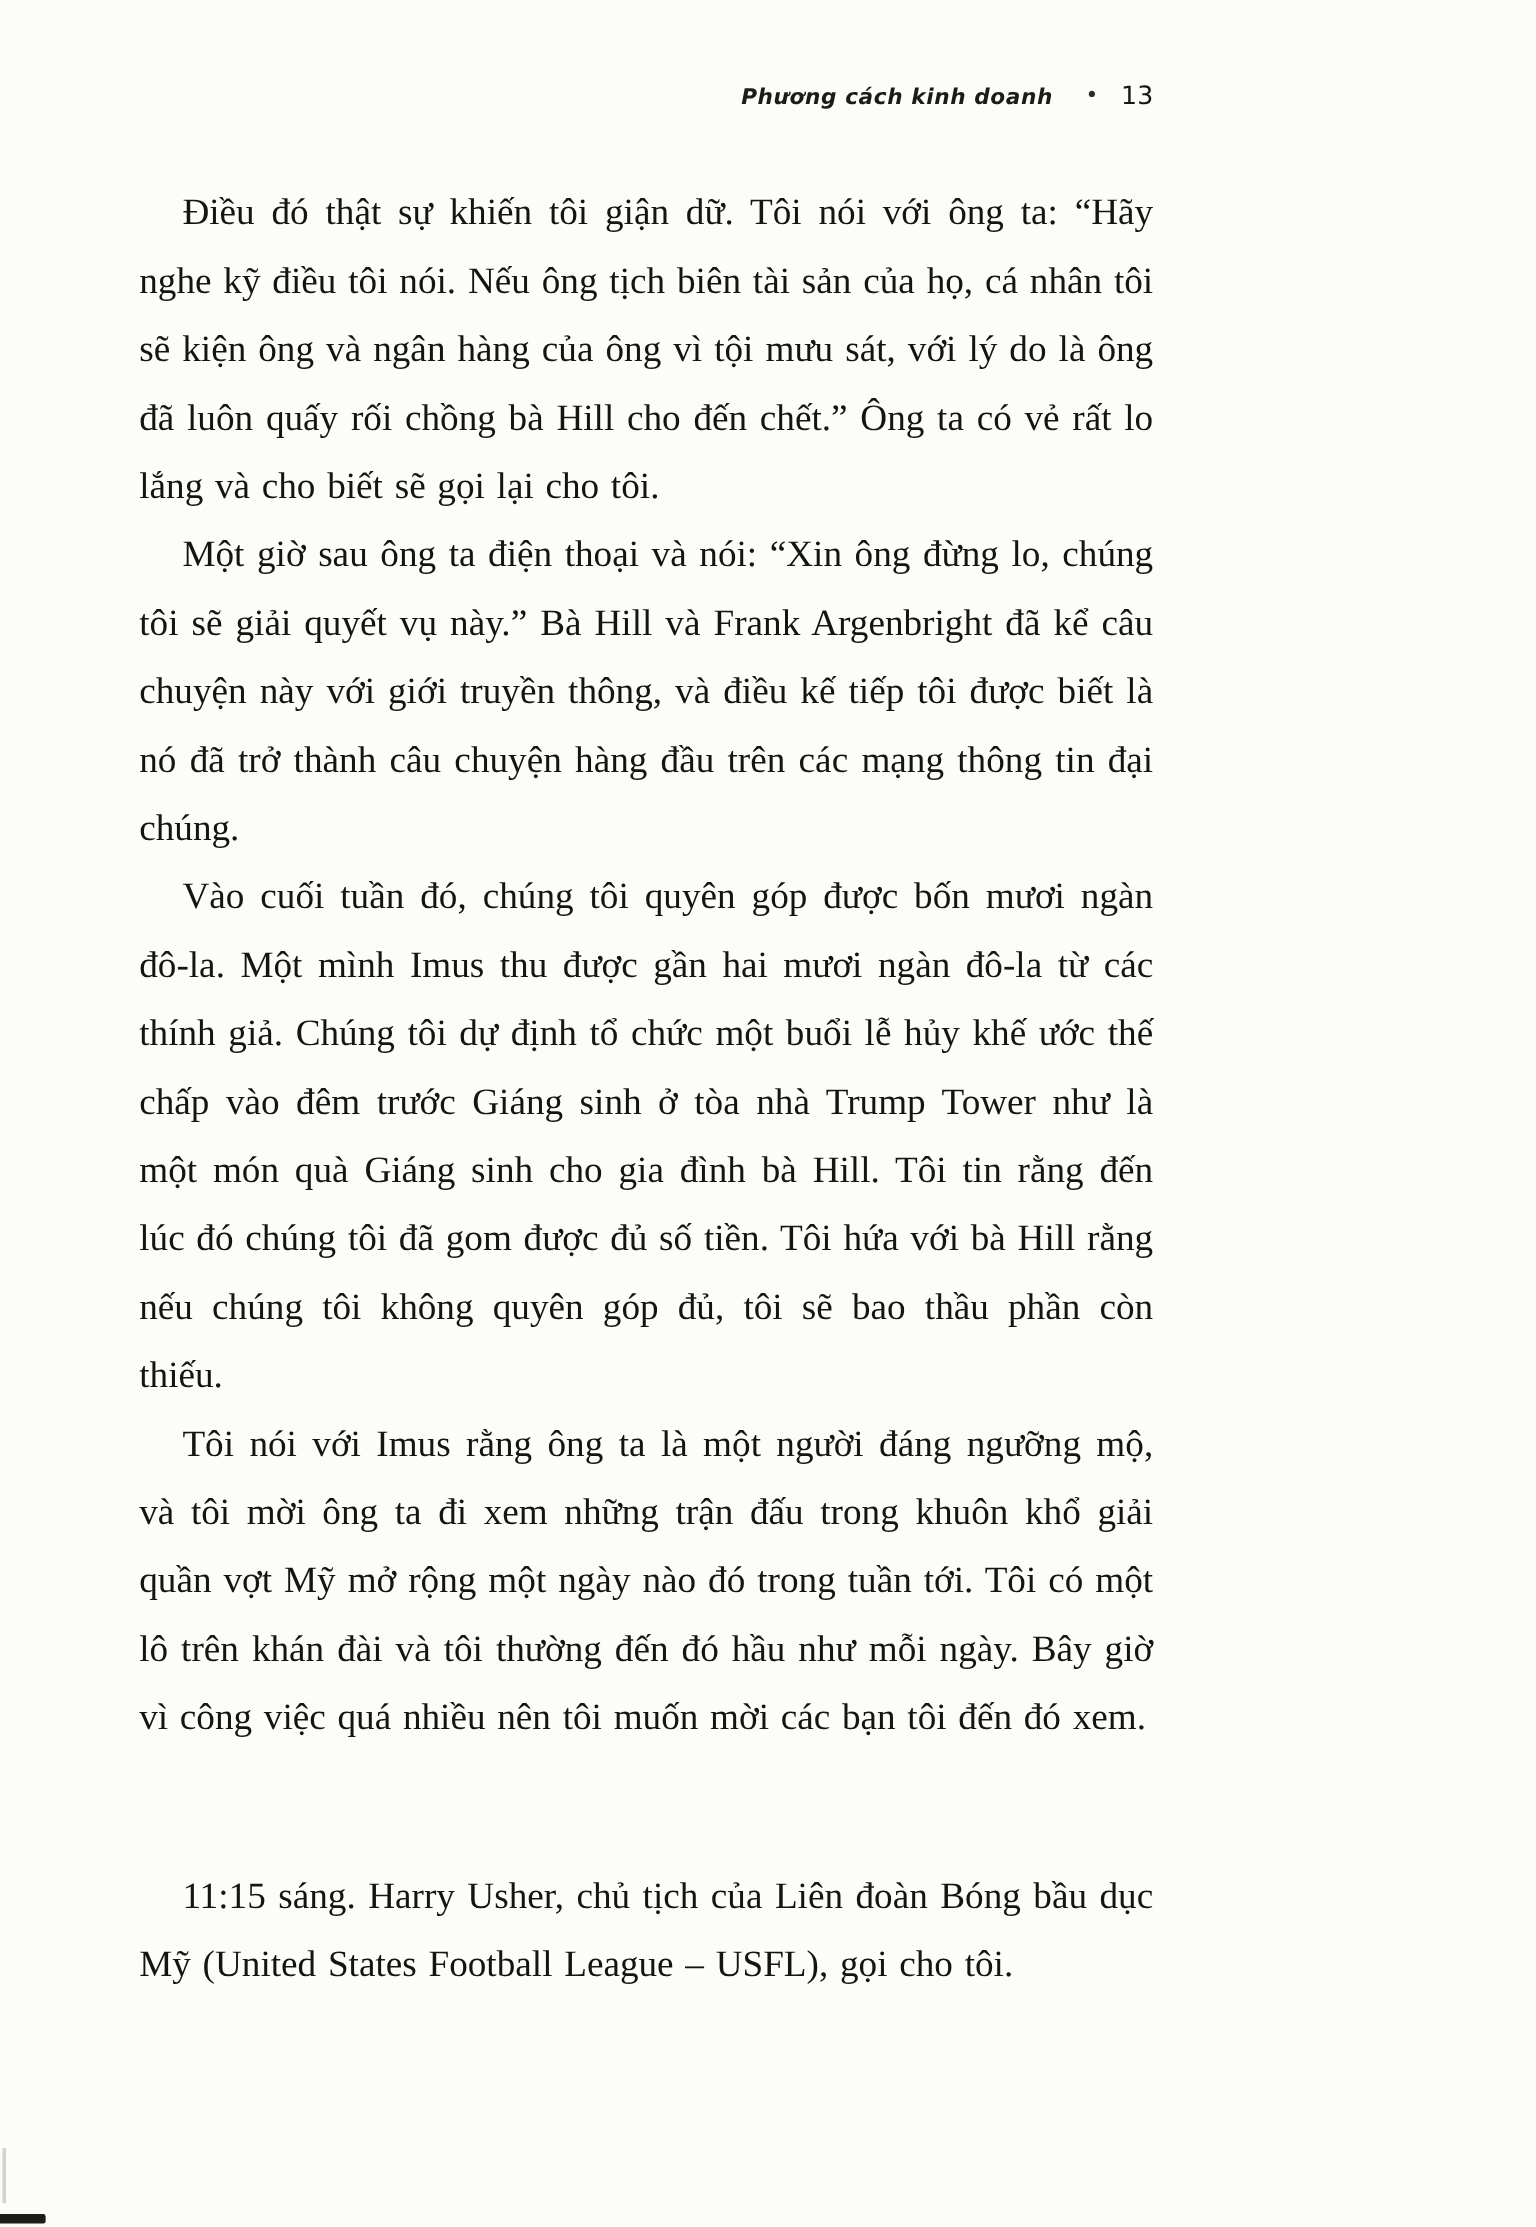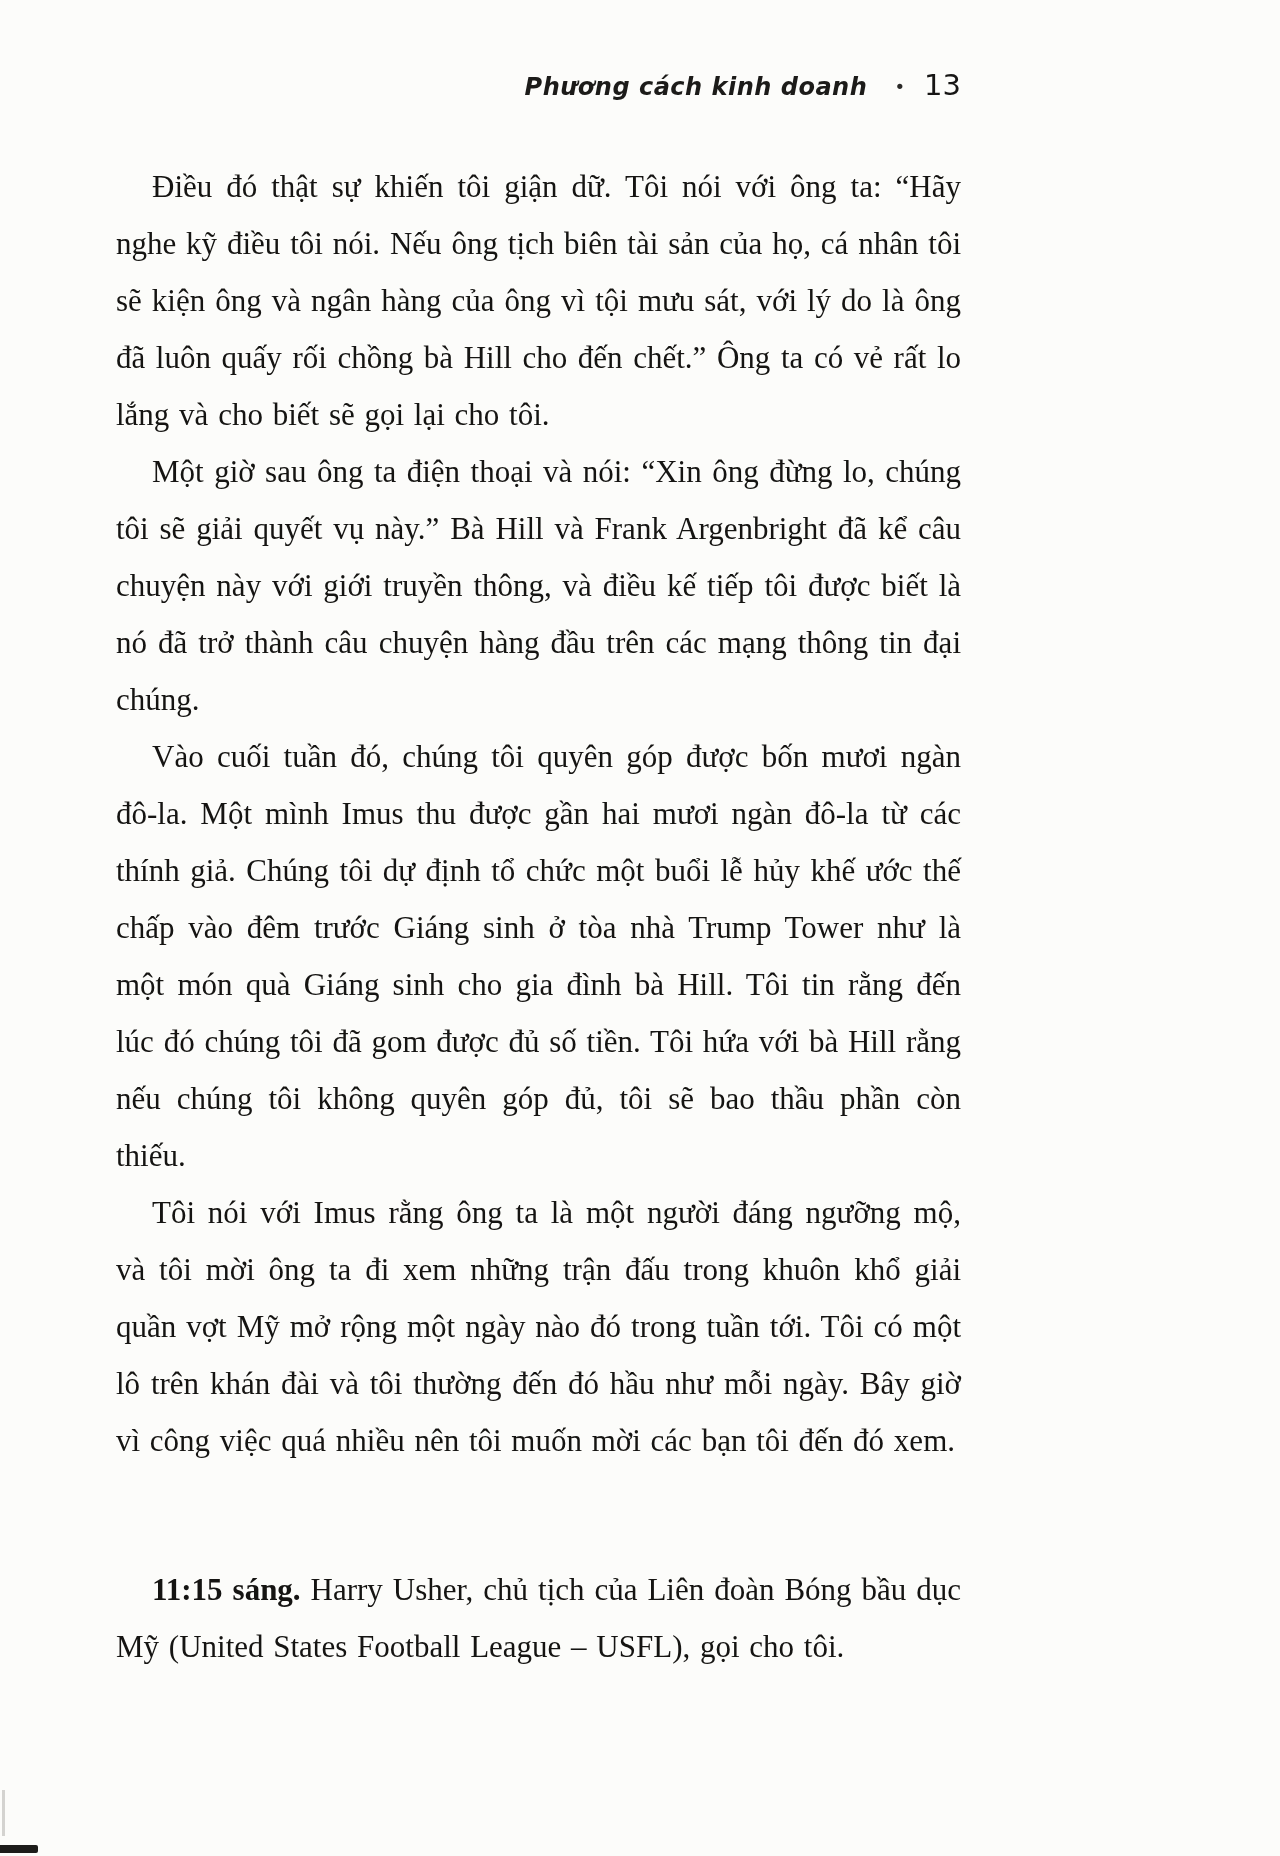--- a/index.html
+++ b/index.html
@@ -25,54 +25,54 @@
   }
   .header {
     margin-top: 68px;
     text-align: right;
     font-family: "DejaVu Sans", "Liberation Sans", sans-serif;
     white-space: nowrap;
   }
   .running-title {
     font-style: italic;
     font-weight: 600;
-    font-size: 24px;
+    font-size: 18px;
     letter-spacing: 0.5px;
     color: #1c1b19;
   }
   .header-sep {
     display: inline-block;
     margin: 0 14px 0 22px;
     font-size: 18px;
     vertical-align: 2px;
     color: #2a2927;
   }
   .page-number {
     font-style: normal;
     font-weight: 500;
-    font-size: 29px;
+    font-size: 21px;
     color: #161514;
   }
   .bodytext {
     margin-top: 56px;
     font-size: 31px;
     line-height: 57px;
     text-align: justify;
     word-spacing: 2px;
   }
   .bodytext p {
     margin: 0;
     padding: 0;
     text-indent: 36px;
   }
   .bodytext p.final-para {
     margin-top: 92px;
   }
   .lead-bold {
-    font-weight: bold;
+    font-weight: normal;
   }
   .scan-mark-corner {
     position: absolute;
     left: 0;
     top: 1845px;
     width: 38px;
     height: 8px;
     background: #1d1c1a;
     border-radius: 0 2px 2px 0;
   }

